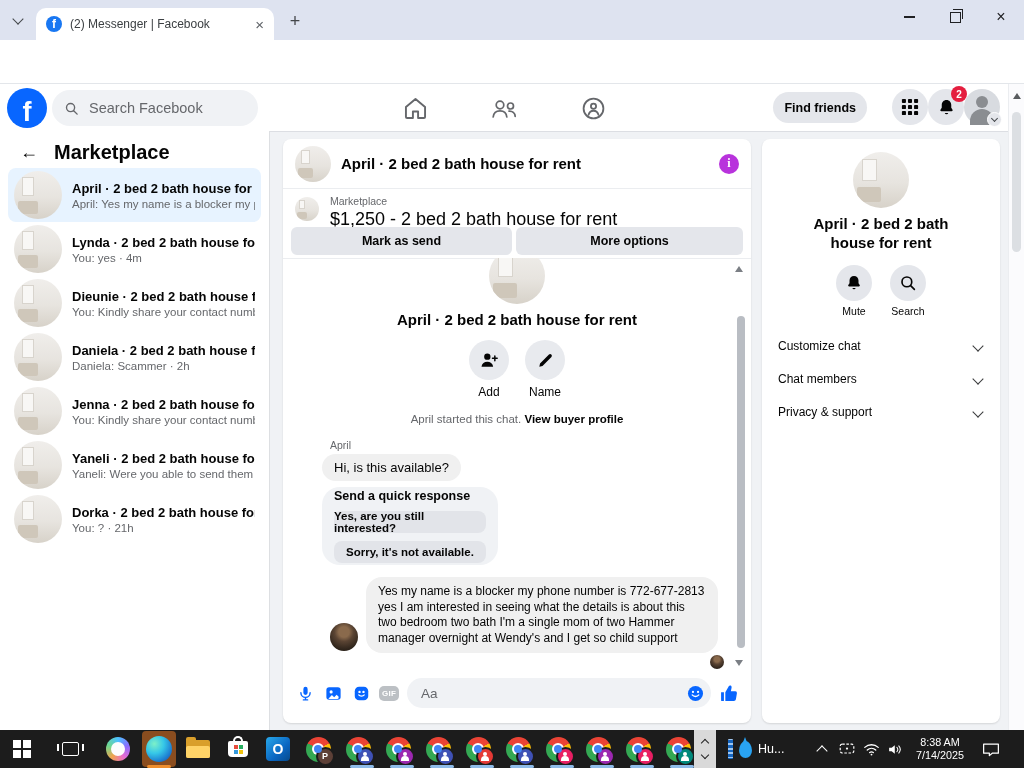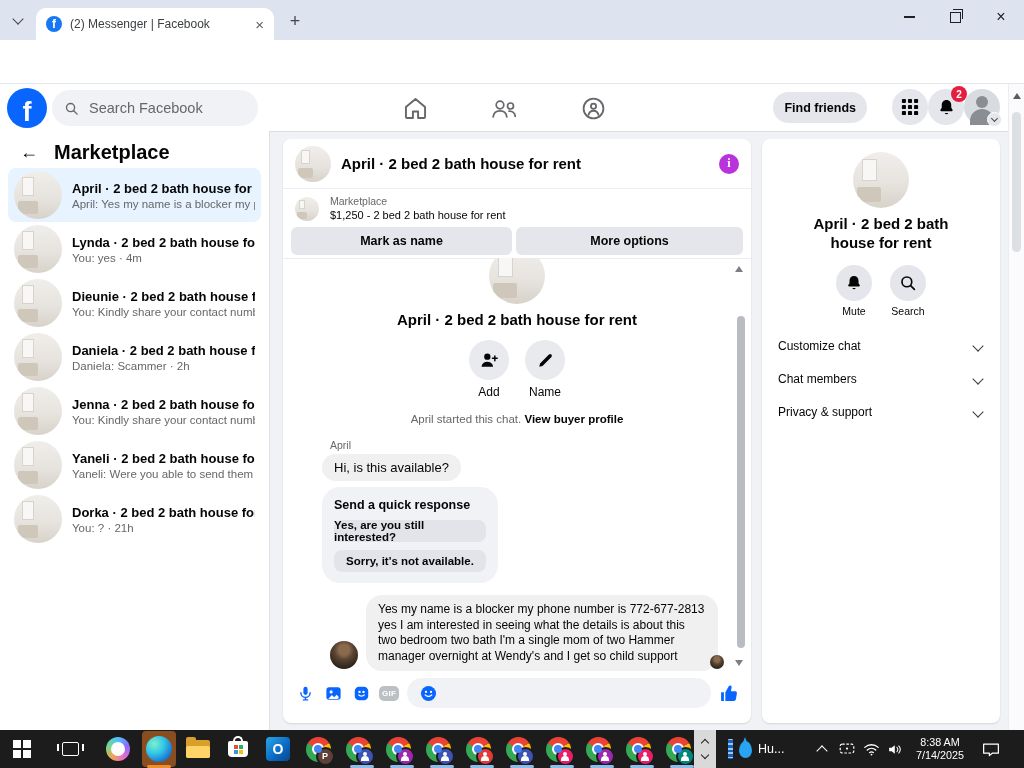--- a/index.html
+++ b/index.html
@@ -69,36 +69,36 @@
   .person-av{border-radius:50%;background:radial-gradient(circle at 50% 32%,#8a6a4c 0 22%,#5a4433 40%,#2e241b 75%,#1d1712 100%);flex:none;}
 
   
   .chat-panel{position:absolute;left:283px;top:55px;width:468px;height:584px;background:#fff;border-radius:8px;box-shadow:0 1px 2px rgba(0,0,0,.12);}
   .chat-header{position:absolute;left:0;top:0;right:0;height:50px;border-bottom:1px solid #ebedf0;display:flex;align-items:center;gap:10px;padding:0 12px;box-sizing:border-box;}
   .chat-title{font-size:15px;font-weight:bold;color:#050505;flex:1;white-space:nowrap;overflow:hidden;}
   .info-btn{width:20px;height:20px;border-radius:50%;background:#B833DC;color:#fff;font-weight:bold;font-size:12px;font-family:"Liberation Serif",serif;display:flex;align-items:center;justify-content:center;flex:none;}
   .banner{position:absolute;left:0;top:51px;right:0;height:68px;border-bottom:1px solid #ebedf0;}
   .banner .bath-av{position:absolute;left:12px;top:7px;width:24px;height:24px;}
   .banner-label{position:absolute;left:47px;top:5px;font-size:10.5px;color:#65676b;}
-  .banner-listing{position:absolute;left:47px;top:19px;font-size:11px;color:#050505;}
+  .banner-listing{position:absolute;left:47px;top:19px;font-size:18px;color:#050505;}
   .banner-btn{position:absolute;top:37px;height:28px;border-radius:6px;background:#e4e6eb;font-size:12.5px;font-weight:600;color:#050505;display:flex;align-items:center;justify-content:center;}
   .messages{position:absolute;left:0;top:119px;right:0;bottom:47px;overflow:hidden;}
   .intro{ text-align:center;}
   .intro .bath-av{width:56px;height:56px;margin:-10px auto 0;}
   .intro-title{font-size:15px;font-weight:bold;color:#050505;margin-top:7px;}
   .intro-actions{display:flex;justify-content:center;gap:16px;margin-top:12px;}
   .intro-action{display:flex;flex-direction:column;align-items:center;gap:5px;}
   .intro-action .circle{width:40px;height:40px;border-radius:50%;background:#e8eaee;display:flex;align-items:center;justify-content:center;}
   .intro-action .lbl{font-size:12px;color:#050505;}
   .started{font-size:11.5px;color:#65676b;text-align:center;margin-top:14px;}
   .started b{color:#050505;font-weight:bold;}
   .msg-group{padding-left:39px;margin-top:14px;}
   .sender-label{font-size:10.5px;color:#65676b;padding-left:8px;margin-bottom:3px;}
   .bubble{display:inline-block;background:#f0f0f0;border-radius:18px;padding:6px 12px;font-size:13px;color:#050505;}
-  .quick-card{width:176px;background:#f0f2f5;border-radius:18px;padding:11px 10px;box-sizing:border-box;margin-top:6px;}
+  .quick-card{width:176px;background:#f0f2f5;border-radius:18px;padding:2px 10px;box-sizing:border-box;margin-top:6px;}
   .quick-title{font-size:12.5px;font-weight:bold;color:#050505;padding-left:2px;}
   .quick-sub{font-size:10.8px;color:#65676b;margin-top:2px;padding-left:2px;}
   .quick-btn{height:22px;border-radius:8px;background:#e2e4e9;font-size:11.5px;font-weight:600;color:#050505;display:flex;align-items:center;justify-content:center;margin:8px 2px 0;}
   .long-row{display:flex;align-items:flex-end;gap:8px;padding-left:8px;margin-top:12px;}
   .long-row .person-av{width:28px;height:28px;margin-bottom:2px;}
   .bubble.long{max-width:328px;font-size:12px;line-height:15.5px;border-radius:16px;padding:7px 12px;}
   .seen-av{position:absolute;right:27px;bottom:7px;width:14px;height:14px;}
   .chat-sb-up{position:absolute;right:8px;top:8px;width:0;height:0;border-left:4px solid transparent;border-right:4px solid transparent;border-bottom:6px solid #7b7f85;}
   .chat-sb-thumb{position:absolute;right:6px;top:58px;width:8px;height:332px;border-radius:4px;background:#b9bdc3;}
   .chat-sb-down{position:absolute;right:8px;bottom:10px;width:0;height:0;border-left:4px solid transparent;border-right:4px solid transparent;border-top:6px solid #7b7f85;}
@@ -362,21 +362,21 @@
       <div class="chat-header">
         <div class="bath-av" style="width:36px;height:36px"></div>
         <div class="chat-title">April · 2 bed 2 bath house for rent</div>
         <div class="info-btn">i</div>
       </div>
 
       <div class="banner">
         <div class="bath-av"></div>
         <div class="banner-label">Marketplace</div>
         <div class="banner-listing">$1,250 - 2 bed 2 bath house for rent</div>
-        <div class="banner-btn" style="left:8px;width:221px">Mark as name</div>
+        <div class="banner-btn" style="left:8px;width:221px">Mark as send</div>
         <div class="banner-btn" style="left:233px;width:227px">More options</div>
       </div>
 
       <div class="messages">
         <div class="intro">
           <div class="bath-av"></div>
           <div class="intro-title">April · 2 bed 2 bath house for rent</div>
           <div class="intro-actions">
             <div class="intro-action">
               <div class="circle">
@@ -440,20 +440,21 @@
               <rect x="3.5" y="3.5" width="17" height="17" rx="5.5" fill="#0866ff"></rect>
               <circle cx="9.5" cy="10" r="1.5" fill="#fff"></circle>
               <circle cx="14.5" cy="10" r="1.5" fill="#fff"></circle>
               <path d="M8.5 13.8c1.5 2 5.5 2 7 0" stroke="#fff" stroke-width="1.6" fill="none" stroke-linecap="round"></path>
             </svg>
         </div>
         <div class="comp-icon">
             <span class="gif-badge">GIF</span>
           </div>
         <div class="comp-input">
+          <input type="text" placeholder="Aa" style="">
           <svg width="19" height="19" viewBox="0 0 24 24">
               <circle cx="12" cy="12" r="9.5" fill="#0866ff"></circle>
               <circle cx="8.8" cy="10" r="1.4" fill="#fff"></circle>
               <circle cx="15.2" cy="10" r="1.4" fill="#fff"></circle>
               <path d="M7.8 13.8c2 2.6 6.4 2.6 8.4 0" stroke="#fff" stroke-width="1.7" fill="none" stroke-linecap="round"></path>
             </svg>
         </div>
         <div class="comp-icon">
           <svg width="21" height="21" viewBox="0 0 24 24" fill="#0866ff">
               <path d="M2.5 10.5h3.4V21H3.5a1 1 0 0 1-1-1zM7.6 21V10.4l4.3-7.3c.4-.7 1.3-1 2-.6.9.4 1.4 1.5 1.2 2.5l-.9 4.3h5.3a2 2 0 0 1 2 2.3l-1.2 7.3a2.5 2.5 0 0 1-2.5 2.1z"></path>

